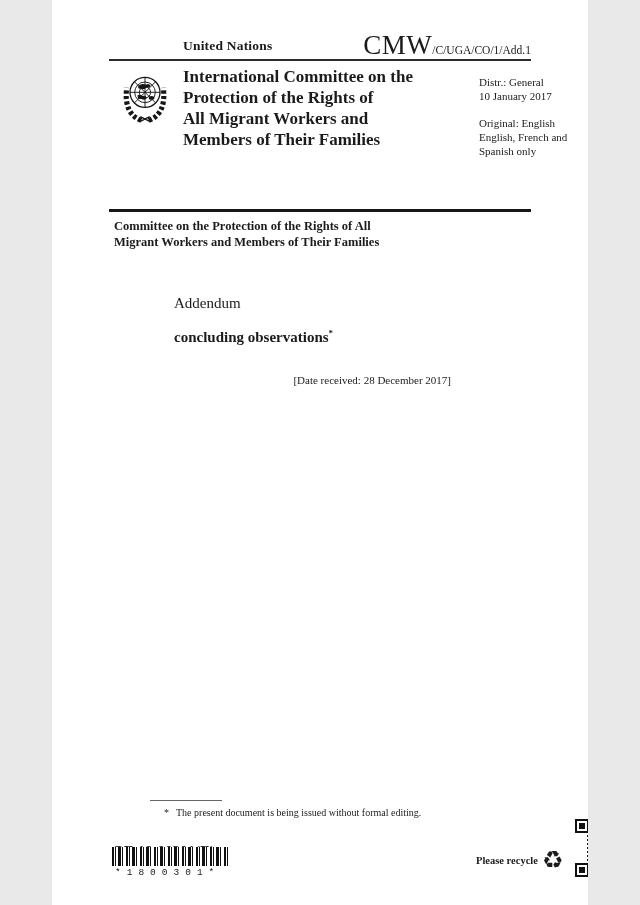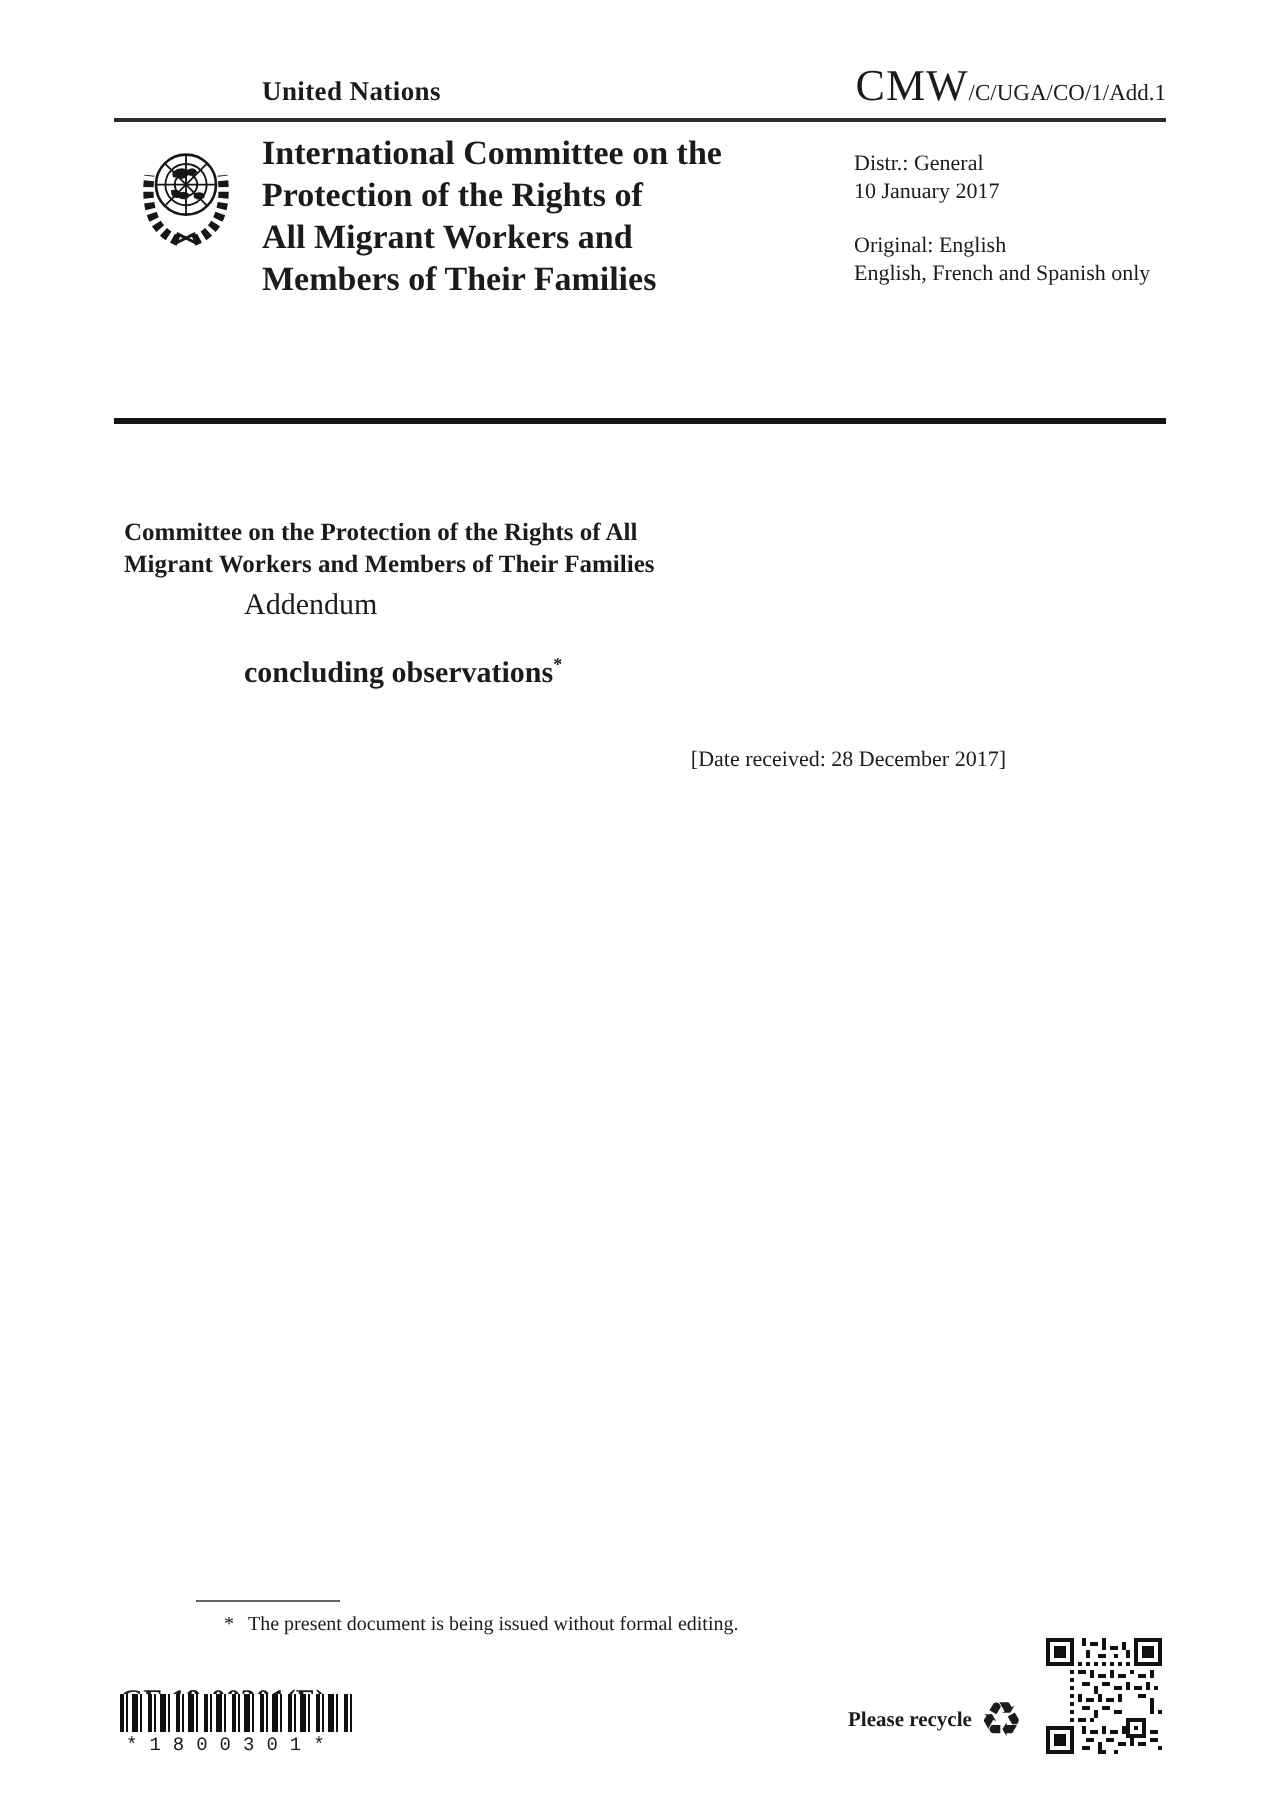--- a/index.html
+++ b/index.html
@@ -1,44 +1,44 @@
 <!DOCTYPE html>
 <html><head>
 <meta charset="utf-8">
 <style>
   html,body { margin:0; padding:0; background:#e9e9e9; }
   .page {
     position:relative;
-    width:640px; height:905px;
+    width:536px; height:905px;
     margin:0 auto;
     background:#ffffff;
     font-family:"Liberation Serif","DejaVu Serif",serif;
     color:#1b1b1b;
     overflow:hidden;
   }
   .abs { position:absolute; }
 
   
   .org-name { left:131px; top:38px; font-size:13.5px; font-weight:bold; letter-spacing:.2px; }
   .doc-symbol { right:57px; top:30px; text-align:right; white-space:nowrap; }
-  .sym-main { font-size:22px; font-weight:normal; letter-spacing:.5px; }
+  .sym-main { font-size:27px; font-weight:normal; letter-spacing:.5px; }
   .sym-suffix { font-size:11.5px; }
   .rule-top { left:57px; right:57px; top:59px; height:2px; background:#2b2b2b; }
 
   .emblem { left:63px; top:66px; width:60px; height:62px; }
   .conv-title { left:131px; top:66px; width:300px; font-size:17px; line-height:21px; font-weight:bold; }
   .tl { display:block; }
 
   .distr-block { left:427px; top:75px; font-size:11px; line-height:14px; }
   .distr-block .gap-top { margin-top:13px; }
 
   .rule-thick { left:57px; right:57px; top:209px; height:2.5px; background:#161616; }
 
   
-  .committee { left:62px; top:219px; font-size:12.5px; line-height:15.5px; font-weight:bold;margin-top:40px; }
+  .committee { left:62px; top:219px; font-size:12.5px; line-height:15.5px; font-weight:bold; }
   .title1 { left:122px; top:266px; font-size:15px; font-weight:bold; margin:0; white-space:nowrap; }
   .addendum { left:122px; top:295px; font-size:15px; font-weight:normal; }
   .title2 { left:122px; top:328px; font-size:15px; line-height:19.5px; font-weight:bold; margin:0; }
   .fn-ref { font-size:9px; vertical-align:super; line-height:0; }
   .date-received { right:137px; top:374px; font-size:11px; }
 
   
   .footnote-rule { left:98px; top:800px; width:72px; height:1px; background:#666; }
   .footnote { left:112px; top:807px; font-size:10px; }
   .fn-marker { margin-right:7px; }

